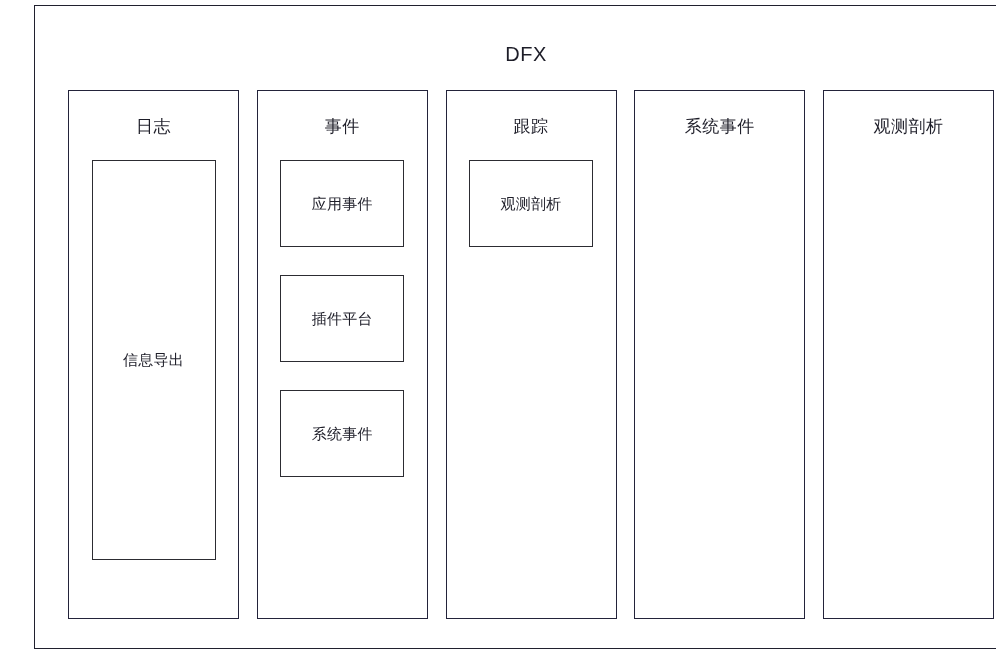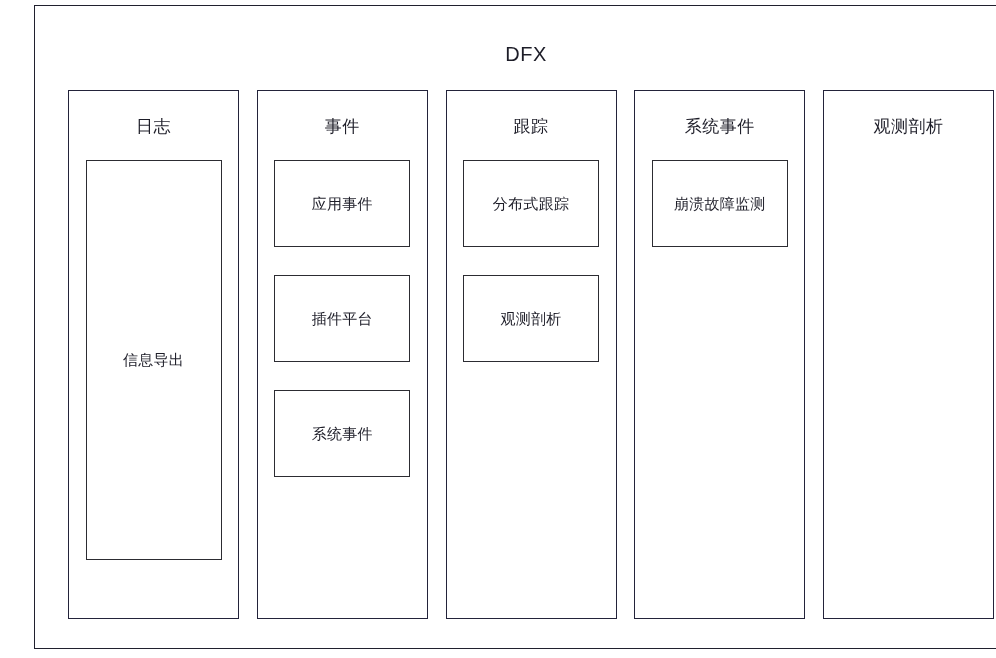--- a/index.html
+++ b/index.html
@@ -76,21 +76,21 @@
   .column-body {
     margin-top: 21px;
     width: 124px;
     display: flex;
     flex-direction: column;
     align-items: center;
   }
   
   .node {
     box-sizing: border-box;
-    width: 136px;
+    width: 124px;
     height: 87px;
     border: 1.3px solid #2c2c32;
     background: #ffffff;
     display: flex;
     align-items: center;
     justify-content: center;
     text-align: center;
     font-size: 15px;
     line-height: 22px;
     color: #1d1d28;
@@ -135,30 +135,28 @@
           <div class="node">应用事件</div>
           <div class="node">插件平台</div>
           <div class="node">系统事件</div>
         </div>
         <div class="spacer"></div>
       </div>
 
       <div class="column">
         <div class="column-title">跟踪</div>
         <div class="column-body">
-          <div class="node">分布式跟踪</div>
           <div class="node">观测剖析</div>
         </div>
         <div class="spacer"></div>
       </div>
 
       <div class="column">
         <div class="column-title">系统事件</div>
         <div class="column-body">
-          <div class="node">崩溃故障监测</div>
         </div>
         <div class="spacer"></div>
       </div>
 
       <div class="column">
         <div class="column-title">观测剖析</div>
         <div class="spacer"></div>
       </div>
 
     </div>

